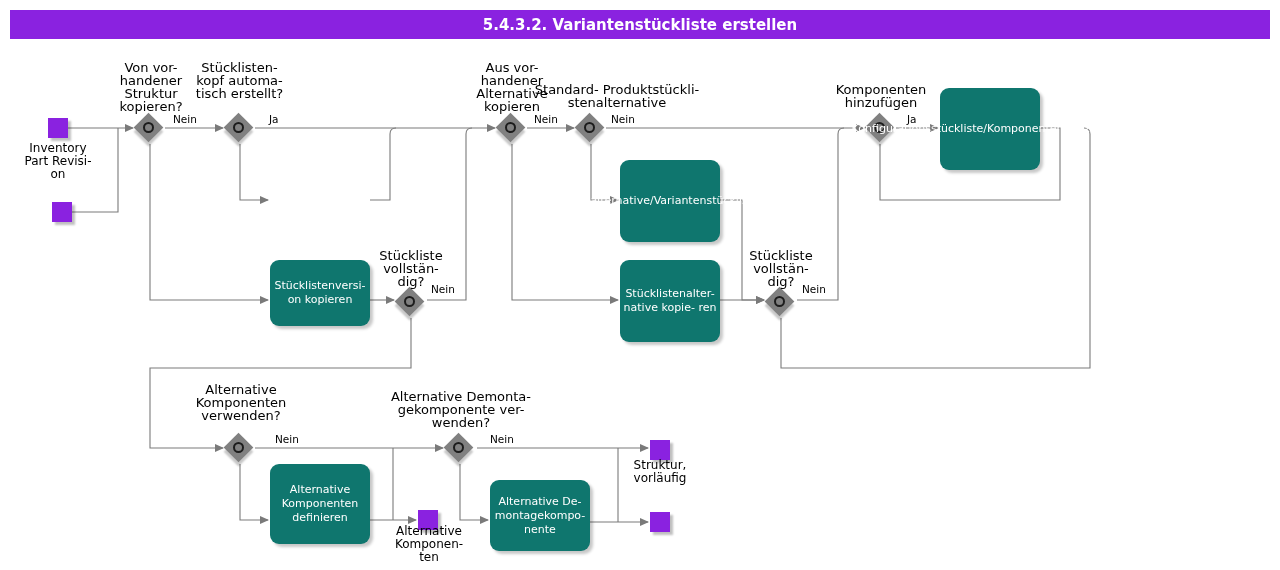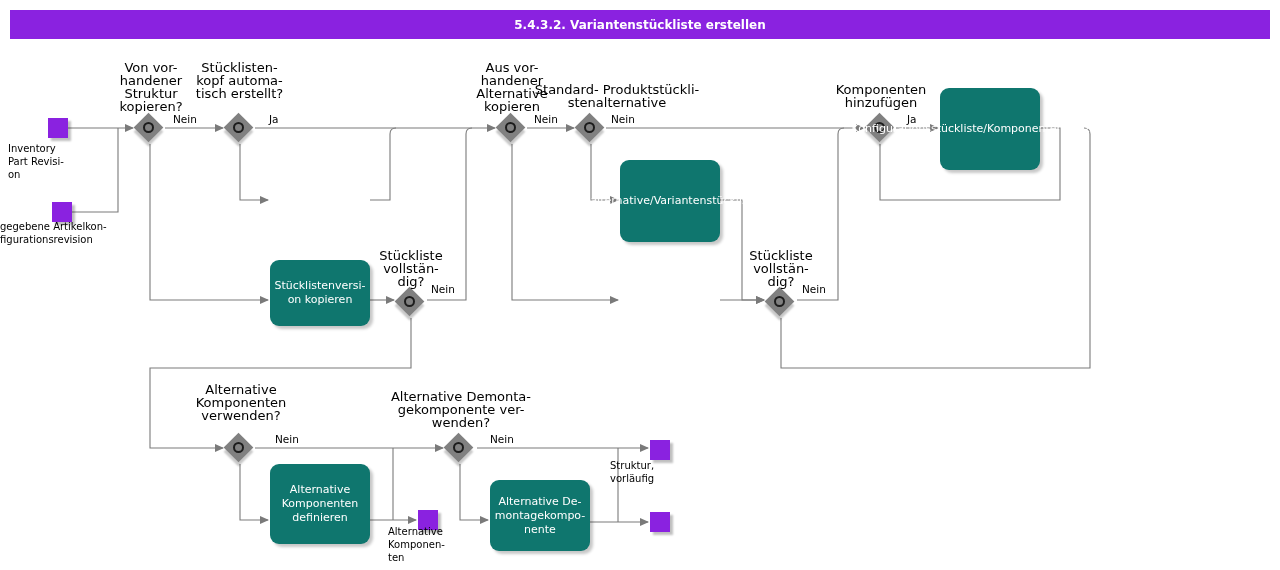--- a/index.html
+++ b/index.html
@@ -19,21 +19,21 @@
 
   
   .titlebar {
     position: absolute;
     left: 10px;
     top: 10px;
     width: 1260px;
     height: 29px;
     background: #8a22e0;
     color: #ffffff;
-    font-size: 12px;
+    font-size: 15px;
     font-weight: bold;
     display: flex;
     align-items: center;
     justify-content: center;
     font-family: "DejaVu Sans", sans-serif;
     letter-spacing: 0px;
   }
 
   
   #wires {
@@ -72,23 +72,24 @@
   
   .event {
     position: absolute;
     width: 20px;
     height: 20px;
     background: #8a22e0;
     box-shadow: 3px 3px 2px rgba(0,0,0,0.25);
   }
   .event-label {
     position: absolute;
-    font-size: 10px;
+    font-size: 12px;
     line-height: 13px;
     color: #000000;
+    text-align: center;
     font-family: "DejaVu Sans", sans-serif;
     white-space: pre-line;
   }
 
   
   .gw {
     position: absolute;
     width: 30px;
     height: 30px;
   }
@@ -211,22 +212,20 @@
       <path d="M618,448 L618,522"></path>
     </g>
   </svg>
 
   <div class="event" style="left:48px; top:118px;"></div>
   <div class="event-label" style="left:8px; top:142px; width:100px;">Inventory
 Part Revisi-
 on</div>
 
   <div class="event" style="left:52px; top:202px;"></div>
-  <div class="event-label" style="left:0px; top:220px; width:165px;">gegebene    Artikelkon-
-figurationsrevision</div>
 
   <div class="event" style="left:650px; top:440px;"></div>
   <div class="event-label" style="left:610px; top:459px; width:100px;">Struktur,
 vorläufig</div>
 
   <div class="event" style="left:650px; top:512px;"></div>
 
   <div class="event" style="left:418px; top:510px;"></div>
   <div class="event-label" style="left:388px; top:525px; width:82px;">Alternative
 Komponen-
@@ -308,20 +307,25 @@
   <div class="task" style="left:270px; top:260px; width:100px; height:66px;">
     <span class="tasklabel wrap2" style="width:104px;">Stücklistenversi-
 on kopieren</span>
   </div>
 
   <div class="task" style="left:620px; top:160px; width:100px; height:82px;">
     <span class="tasklabel">Stücklistenalternative/Variantenstückliste
 erstellen</span>
   </div>
 
+  <div class="task" style="left:620px; top:260px; width:100px; height:82px;">
+    <span class="tasklabel wrap2" style="width:104px;">Stücklistenalter-
+native      kopie-
+ren</span>
+  </div>
 
   <div class="task" style="left:940px; top:88px; width:100px; height:82px;">
     <span class="tasklabel">Konfigurationsstückliste/Komponenten
 hinzufügen</span>
   </div>
 
   <div class="task" style="left:270px; top:464px; width:100px; height:80px;">
     <span class="tasklabel wrap2" style="width:104px;">Alternative
 Komponenten
 definieren</span>

